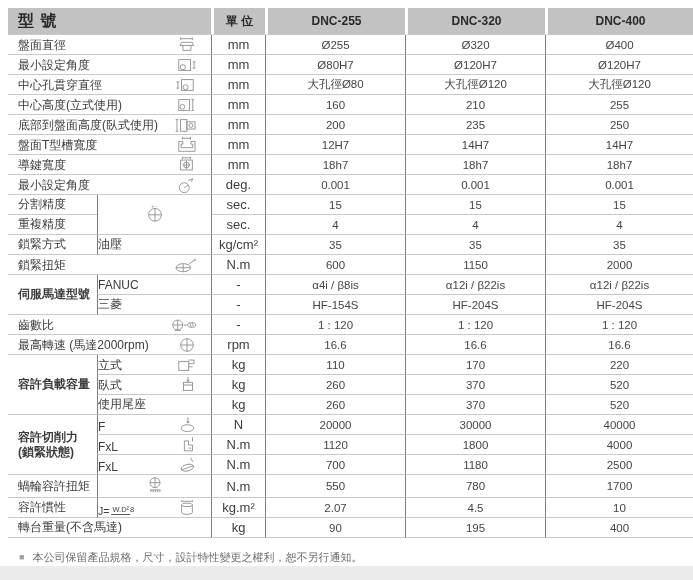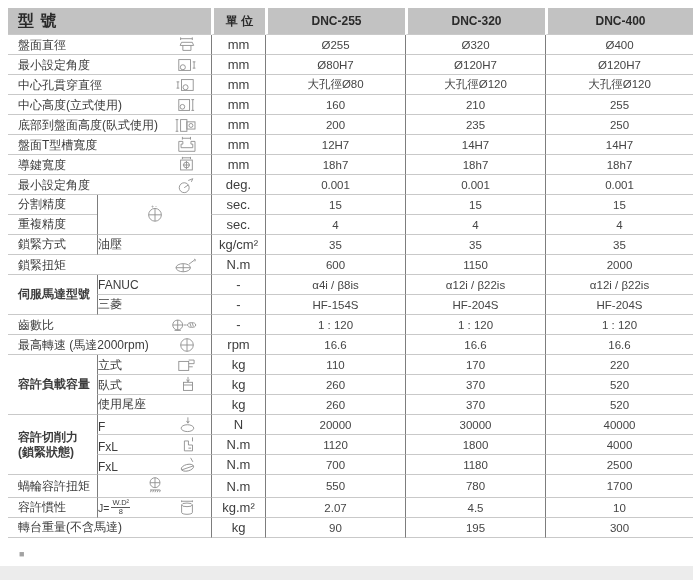--- a/index.html
+++ b/index.html
@@ -30,21 +30,21 @@
   td.g2   { font-size:12px; line-height:1.25; }
   td.sub  { border-left:1px solid #7d7d7d; }
   td.unit { border-left:1px solid #7d7d7d; text-align:center; font-size:13px; color:#3d3d3d; }
   td.val  { border-left:1px solid #7d7d7d; text-align:center; font-size:11.5px; color:#454545; }
   td.icoc { text-align:center; padding-left:0; }
   .cf { display:flex; align-items:flex-end; justify-content:space-between; padding-right:12px; }
   .ic { display:inline-flex; line-height:0; }
   .ic svg { stroke:#8f8f8f; fill:none; stroke-width:1; }
   .ic svg text { stroke:none; fill:#8f8f8f; }
   .formula { display:inline-flex; align-items:center; gap:2px; font-size:10.5px; color:#3c3c3c; }
-  .frac { display:inline-flex; flex-direction:column; align-items:center; font-size:7.5px; line-height:1.1; }
+  .frac { display:inline-flex; align-items:center; font-size:7.5px; line-height:1.1; }
   .frac .num { border-bottom:1px solid #5a5a5a; padding:0 1px; }
   .note { margin:12px 0 0 19px; display:flex; align-items:center; gap:8px; font-size:11px; color:#6e6e6e; }
   .note .sq { color:#a2a2a2; font-size:9px; line-height:1; }
   .bottom-bar { position:absolute; left:0; bottom:0; width:693px; height:14px; background:#ececec; }
 </style>
 </head>
 <body>
 
 <table class="spec">
   <colgroup>
@@ -466,22 +466,23 @@
     <td class="val">2.07</td>
     <td class="val">4.5</td>
     <td class="val">10</td>
   </tr>
 
   <tr>
     <td colspan="2" class="lbl">轉台重量(不含馬達)</td>
     <td class="unit">kg</td>
     <td class="val">90</td>
     <td class="val">195</td>
-    <td class="val">300</td>
+    <td class="val">400</td>
   </tr>
 </tbody>
   </table>
 
 <div class="note">
   <span class="sq">■</span>
+  <span>本公司保留產品規格，尺寸，設計特性變更之權利，恕不另行通知。</span>
 </div>
 
 <div class="bottom-bar"></div>
 
 </body></html>

